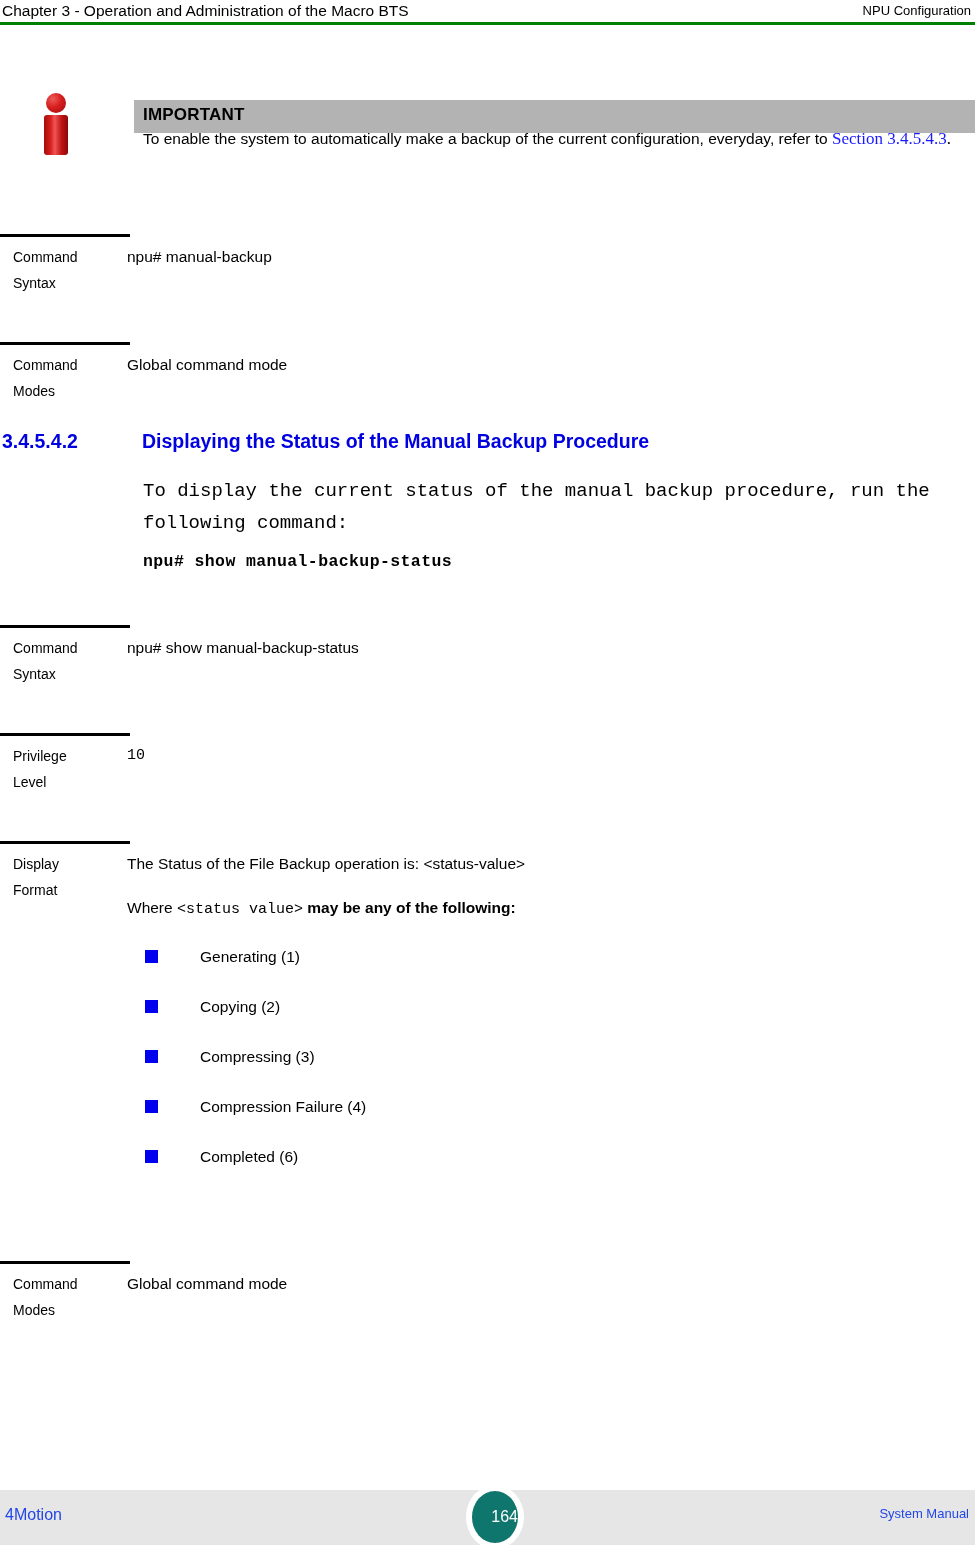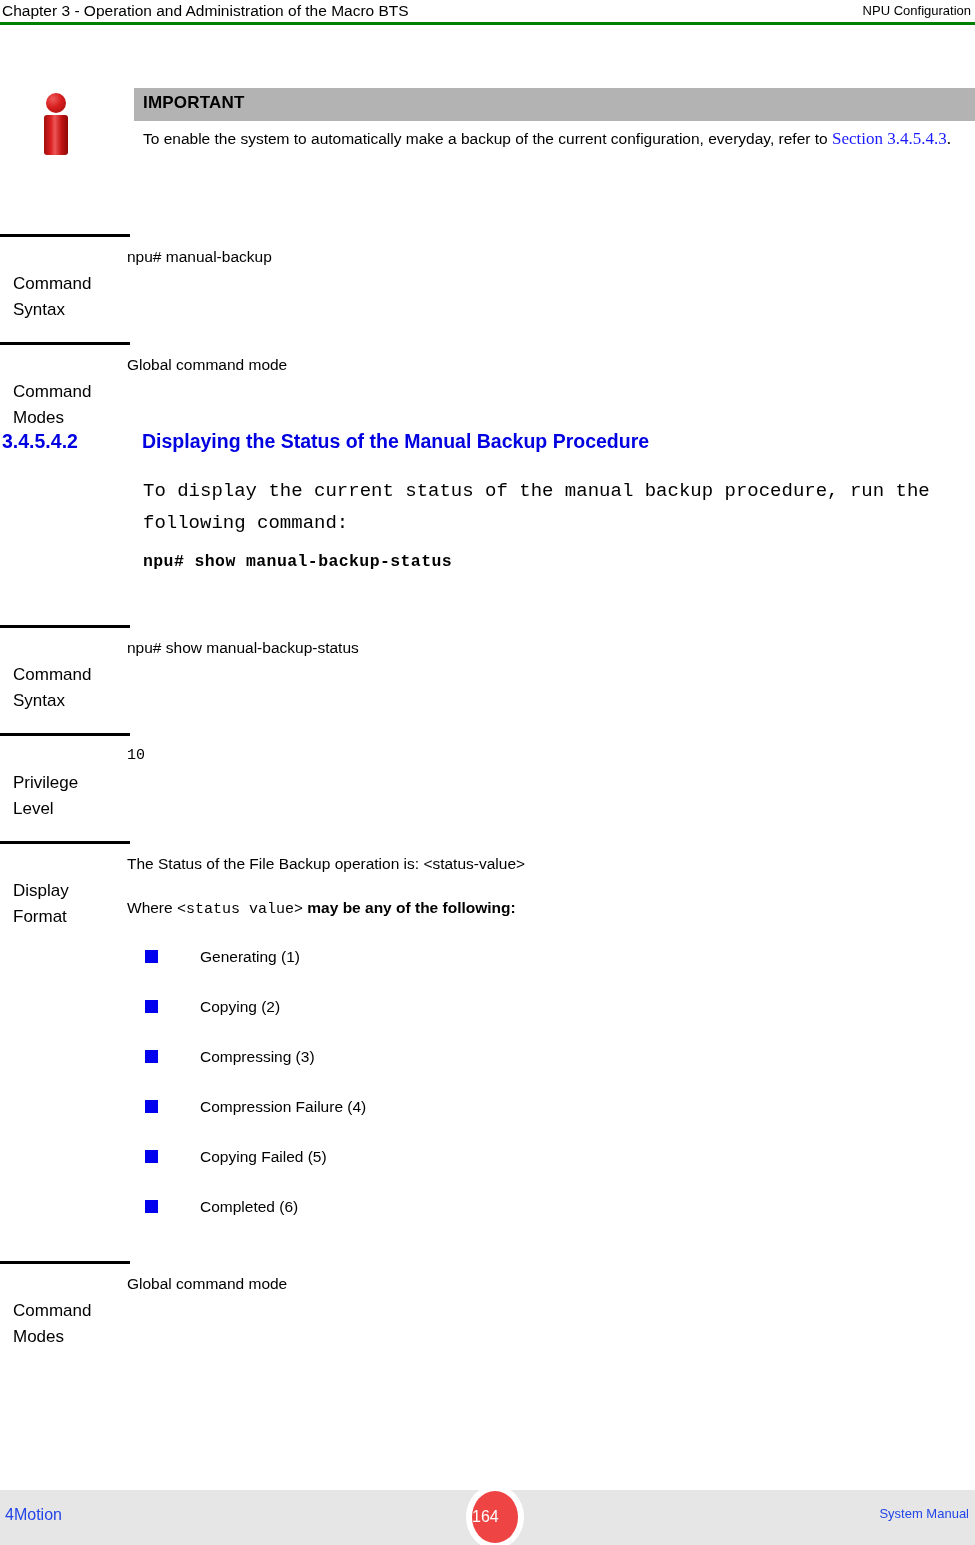--- a/index.html
+++ b/index.html
@@ -78,21 +78,21 @@
     left: 8px;
     top: 22px;
     width: 24px;
     height: 40px;
     border-radius: 3px;
     background: linear-gradient(to right, #a30d0d 0%, #d92020 28%, #ef5555 45%, #c21616 72%, #8d0707 100%);
   }
   .callout-bar {
     position: absolute;
     left: 134px;
-    top: 0;
+    top: 12px;
     width: 841px;
     height: 33px;
     background: #b3b3b3;
   }
   .callout-bar-label {
     position: absolute;
     left: 9px;
     top: 5px;
     font-size: 17px;
     font-weight: bold;
@@ -125,23 +125,22 @@
     top: 0;
     width: 130px;
     height: 3px;
     background: #000000;
   }
   .def-label {
     position: absolute;
     left: 13px;
     top: 10px;
     width: 120px;
-    font-size: 17px;
+    font-size: 14px;
     line-height: 26px;
-    margin-top: 27px;
   }
   .def-content {
     position: absolute;
     left: 127px;
     top: 10px;
     width: 828px;
     font-size: 15.5px;
     line-height: 26px;
   }
   .mono {
@@ -253,24 +252,24 @@
     border-radius: 50%;
     background: #ffffff;
     display: flex;
     align-items: center;
     justify-content: center;
   }
   .footer-page-circle {
     width: 46px;
     height: 52px;
     border-radius: 50%;
-    background: #ef4444;
+    background: #0f766e;
     display: flex;
     align-items: center;
-    justify-content: flex-start;
+    justify-content: flex-end;
   }
   .footer-page-num {
     color: #ffffff;
     font-size: 16px;
     line-height: 16px;
   }
 </style>
 </head>
 <body>
 
@@ -358,24 +357,20 @@
     <div class="bullet-square"></div>
     <div class="bullet-text">Copying (2)</div>
   </div>
   <div class="bullet-item">
     <div class="bullet-square"></div>
     <div class="bullet-text">Compressing (3)</div>
   </div>
   <div class="bullet-item">
     <div class="bullet-square"></div>
     <div class="bullet-text">Compression Failure (4)</div>
-  </div>
-  <div class="bullet-item">
-    <div class="bullet-square"></div>
-    <div class="bullet-text">Copying Failed (5)</div>
   </div>
   <div class="bullet-item">
     <div class="bullet-square"></div>
     <div class="bullet-text">Completed (6)</div>
   </div>
 </div>
 
 <div class="def-row" style="top:1261px; height:90px;">
   <div class="def-rule"></div>
   <div class="def-label">

